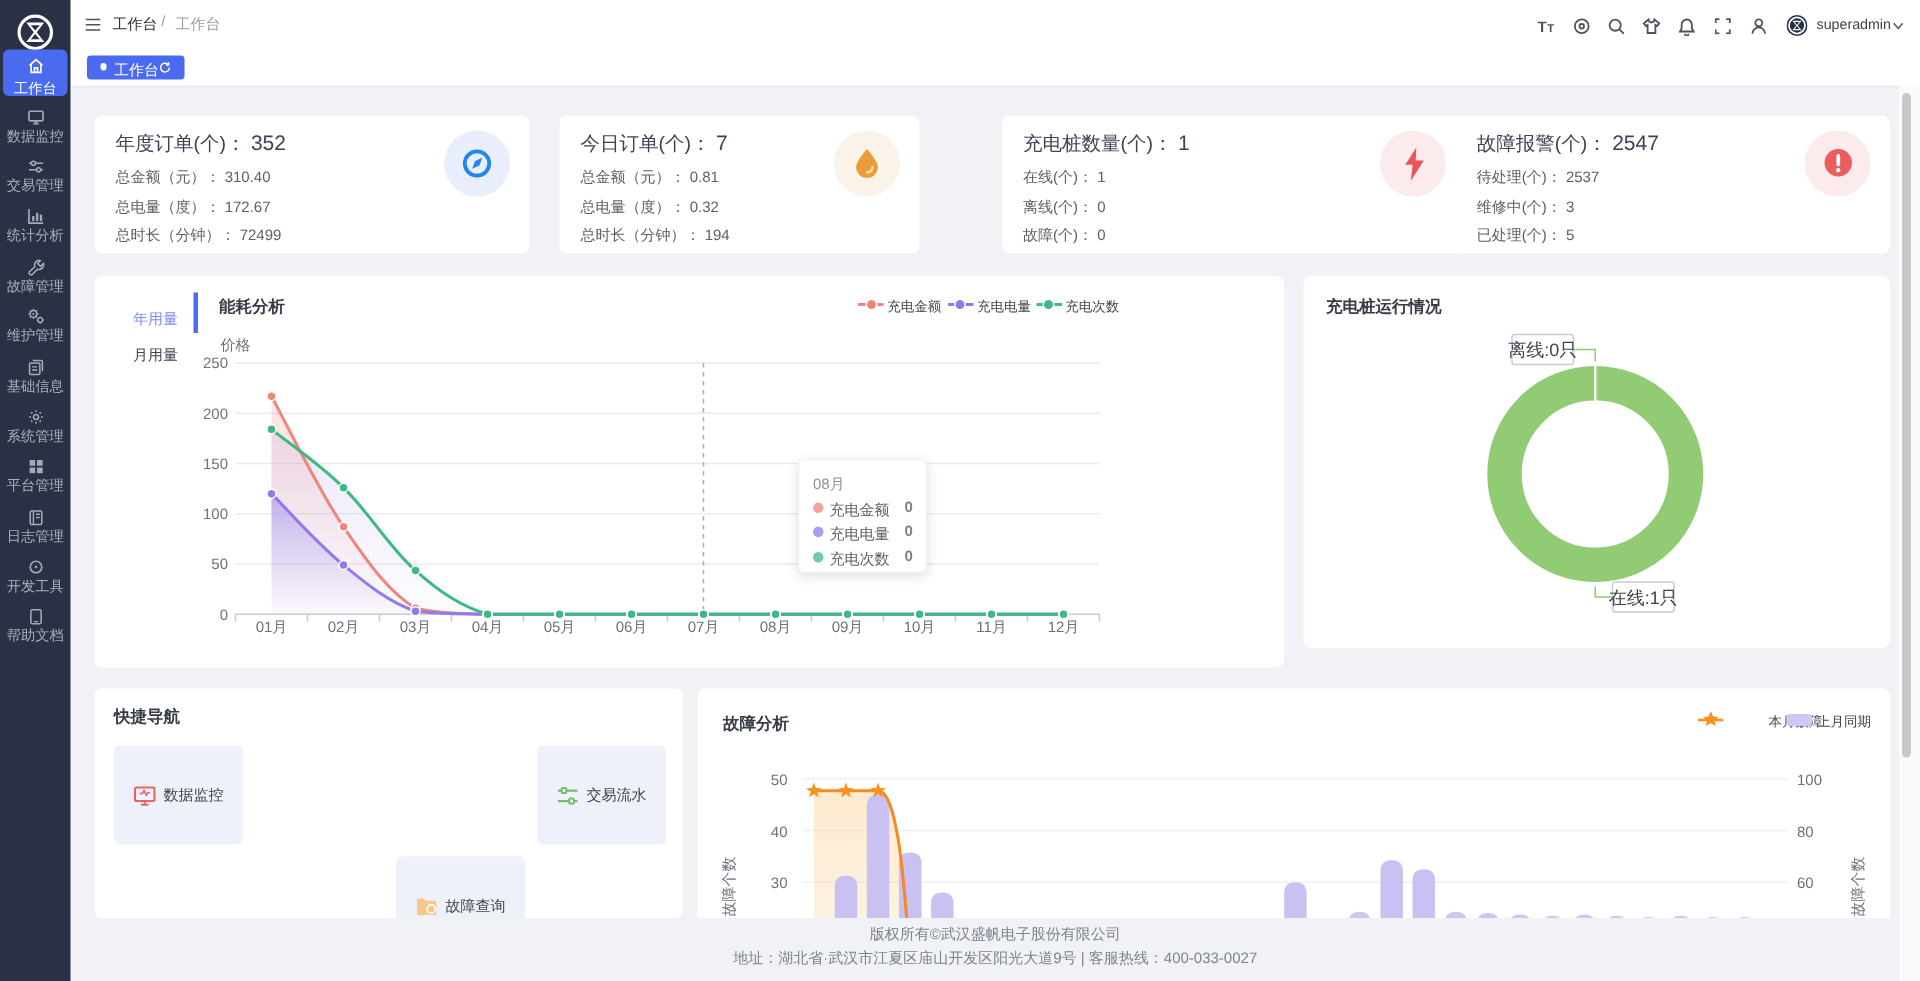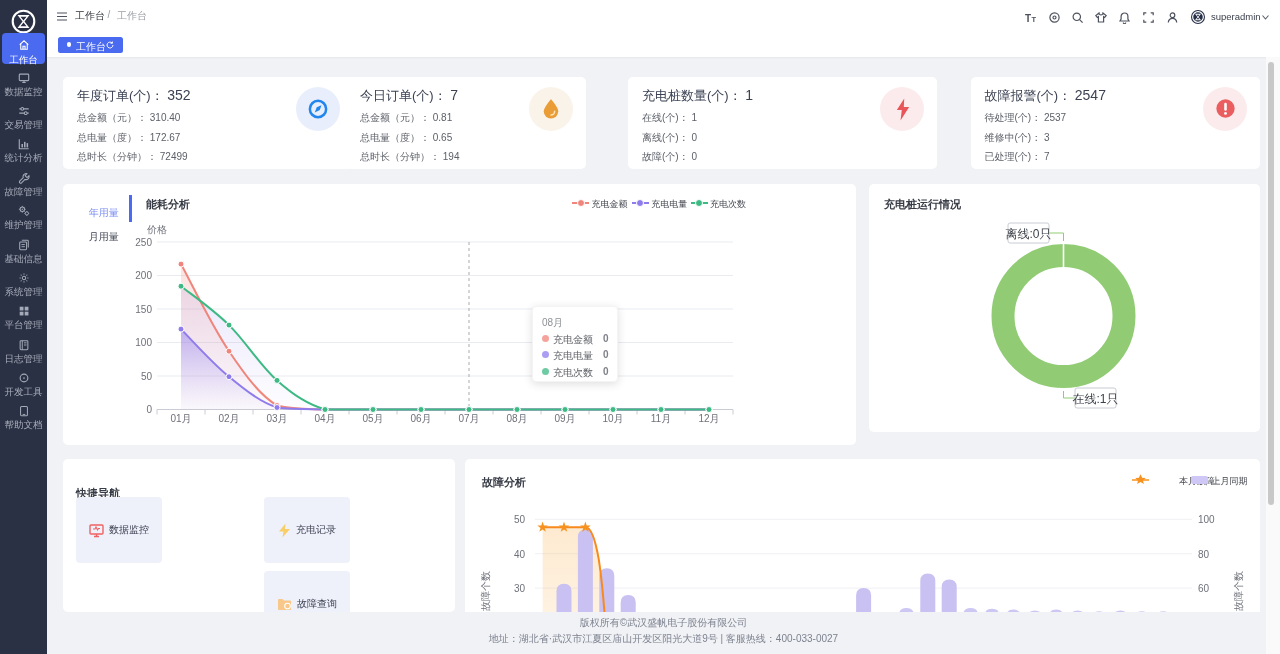--- a/index.html
+++ b/index.html
@@ -201,48 +201,48 @@
     <div class="srow" style="top:34.0px">总金额（元）： 310.40</div>
     <div class="srow" style="top:53.5px">总电量（度）： 172.67</div>
     <div class="srow" style="top:73.0px">总时长（分钟）： 72499</div>
     <div class="abs" style="right:13px;top:9.5px;width:44px;height:44px;border-radius:50%;background:#e8eefb">
       <svg style="position:absolute;left:12px;top:12px" width="20" height="20" viewBox="0 0 27 27">
         <circle cx="13.5" cy="13.5" r="11" fill="none" stroke="#2386ee" stroke-width="3.4"></circle>
         <path d="M13.5 6.5 L16.3 13 L13.5 20 L10.7 13 Z" fill="#2386ee" transform="rotate(42 13.5 13.5)"></path>
       </svg>
     </div>
   </div>
-<div class="card" style="left:346px;top:77px;width:240px;height:92px">
+<div class="card" style="left:373px;top:77px;width:240px;height:92px">
     <div class="stitle">今日订单(个)： <span style="font-size:14px">7</span></div>
     <div class="srow" style="top:34.0px">总金额（元）： 0.81</div>
-    <div class="srow" style="top:53.5px">总电量（度）： 0.65</div>
+    <div class="srow" style="top:53.5px">总电量（度）： 0.32</div>
     <div class="srow" style="top:73.0px">总时长（分钟）： 194</div>
     <div class="abs" style="right:13px;top:9.5px;width:44px;height:44px;border-radius:50%;background:#faf3ea">
       <svg style="position:absolute;left:14px;top:11px" width="16" height="21" viewBox="0 0 21 25">
         <path d="M10.5 0.5 C10.5 0.5 20 11 20 16.2 A9.5 9.5 0 0 1 1 16.2 C1 11 10.5 0.5 10.5 0.5 Z" fill="#ea9d36"></path>
         <path d="M10.5 21 a4.8 4.8 0 0 0 4.8 -4.8" fill="none" stroke="#fbe3b8" stroke-width="2" stroke-linecap="round"></path>
       </svg>
     </div>
   </div>
-<div class="card" style="left:628px;top:77px;width:309px;height:92px">
+<div class="card" style="left:668.0px;top:77px;width:309px;height:92px">
     <div class="stitle">充电桩数量(个)： <span style="font-size:14px">1</span></div>
     <div class="srow" style="top:34.0px">在线(个)： 1</div>
     <div class="srow" style="top:53.5px">离线(个)： 0</div>
     <div class="srow" style="top:73.0px">故障(个)： 0</div>
     <div class="abs" style="right:13px;top:9.5px;width:44px;height:44px;border-radius:50%;background:#fcebec">
       <svg style="position:absolute;left:15.5px;top:11px" width="14" height="23" viewBox="0 0 17 27">
         <path d="M10 0 L1 14 H7 L5.5 27 L16 10.5 H9.5 Z" fill="#e8565c"></path>
       </svg>
     </div>
   </div>
 <div class="card" style="left:970.5px;top:77px;width:289.5px;height:92px">
     <div class="stitle">故障报警(个)： <span style="font-size:14px">2547</span></div>
     <div class="srow" style="top:34.0px">待处理(个)： 2537</div>
     <div class="srow" style="top:53.5px">维修中(个)： 3</div>
-    <div class="srow" style="top:73.0px">已处理(个)： 7</div>
+    <div class="srow" style="top:73.0px">已处理(个)： 5</div>
     <div class="abs" style="right:13px;top:9.5px;width:44px;height:44px;border-radius:50%;background:#fcebec">
       <svg style="position:absolute;left:12.5px;top:12.5px" width="19" height="19" viewBox="0 0 27 27">
         <circle cx="13.5" cy="13.5" r="13" fill="#ea5e60"></circle>
         <rect x="11.7" y="5.2" width="3.6" height="11.5" rx="1.8" fill="#fff"></rect>
         <circle cx="13.5" cy="20.5" r="2" fill="#fff"></circle>
       </svg>
     </div>
   </div>
 <div class="card" style="left:63px;top:184px;width:793px;height:261px;overflow:hidden">
     <svg width="793" height="261" viewBox="0 0 793 261" style="position:absolute;left:0;top:0">
@@ -377,34 +377,36 @@
 <rect x="193.7" y="59" width="1.6" height="25" fill="#fff"></rect>
 <polyline points="194.5,57 194.5,49 180,49" fill="none" stroke="#91cc75" stroke-width="1"></polyline>
 <rect x="139" y="39" width="41" height="20" rx="2" fill="#fff" stroke="#c9ccd4"></rect>
 <text x="159.5" y="53.5" text-anchor="middle" class="lb">离线:0只</text>
 <polyline points="194.5,207 194.5,214 206,214" fill="none" stroke="#91cc75" stroke-width="1"></polyline>
 <rect x="206" y="204" width="41" height="20" rx="2" fill="#fff" stroke="#c9ccd4"></rect>
 <text x="226.5" y="218.5" text-anchor="middle" class="lb">在线:1只</text>
 </svg>
   </div>
 <div class="card" style="left:63px;top:459px;width:392px;height:153px;overflow:hidden">
-    <span class="ctitle" style="left:13px;top:27px">快捷导航</span>
+    <span class="ctitle" style="left:13px;top:11px">快捷导航</span>
     <div class="qbtn" style="left:13px;top:38px">
       <svg width="15" height="15" viewBox="0 0 15 15">
         <rect x="1" y="2" width="13" height="9" rx="1" fill="none" stroke="#ef6262" stroke-width="1.4"></rect>
         <path d="M4 6 h2 l1 -2 l1.5 3 l1 -1.5 h1.5" fill="none" stroke="#ef6262" stroke-width="1.1"></path>
         <path d="M5 13.5 H10 M7.5 11 V13.5" stroke="#ef6262" stroke-width="1.4"></path>
       </svg>
       <span>数据监控</span>
     </div>
-    <div class="qbtn" style="left:201px;top:38px">
-      <svg width="13" height="15" viewBox="0 0 13 15">
-        <path d="M7.5 0.5 L1 8.5 H5.5 L4.5 14.5 L12 6 H7 Z" fill="#f8ce67"></path>
-      </svg>
-      <span>充电记录</span>
+    <div class="qbtn" style="left:295px;top:38px">
+      <svg width="15" height="15" viewBox="0 0 15 15">
+        <path d="M1 4 H14 M1 11 H14" stroke="#6fc06d" stroke-width="1.5"></path>
+        <rect x="3.5" y="2.3" width="3" height="3.4" rx="0.6" fill="#fff" stroke="#6fc06d" stroke-width="1.3"></rect>
+        <rect x="8.5" y="9.3" width="3" height="3.4" rx="0.6" fill="#fff" stroke="#6fc06d" stroke-width="1.3"></rect>
+      </svg>
+      <span>交易流水</span>
     </div>
     <div class="qbtn" style="left:201px;top:112px">
       <svg width="15" height="13" viewBox="0 0 15 13">
         <path d="M1 2 a1 1 0 0 1 1 -1 H5.5 L7 2.5 H13 a1 1 0 0 1 1 1 V11 a1 1 0 0 1 -1 1 H2 a1 1 0 0 1 -1 -1 Z" fill="#f8c88a"></path>
         <circle cx="10.5" cy="8" r="2.8" fill="none" stroke="#fff" stroke-width="1.1"></circle>
       </svg>
       <span>故障查询</span>
     </div>
   </div>
 <div class="card" style="left:465px;top:459px;width:795px;height:153px;overflow:hidden;border-radius:5px 5px 0 0">

